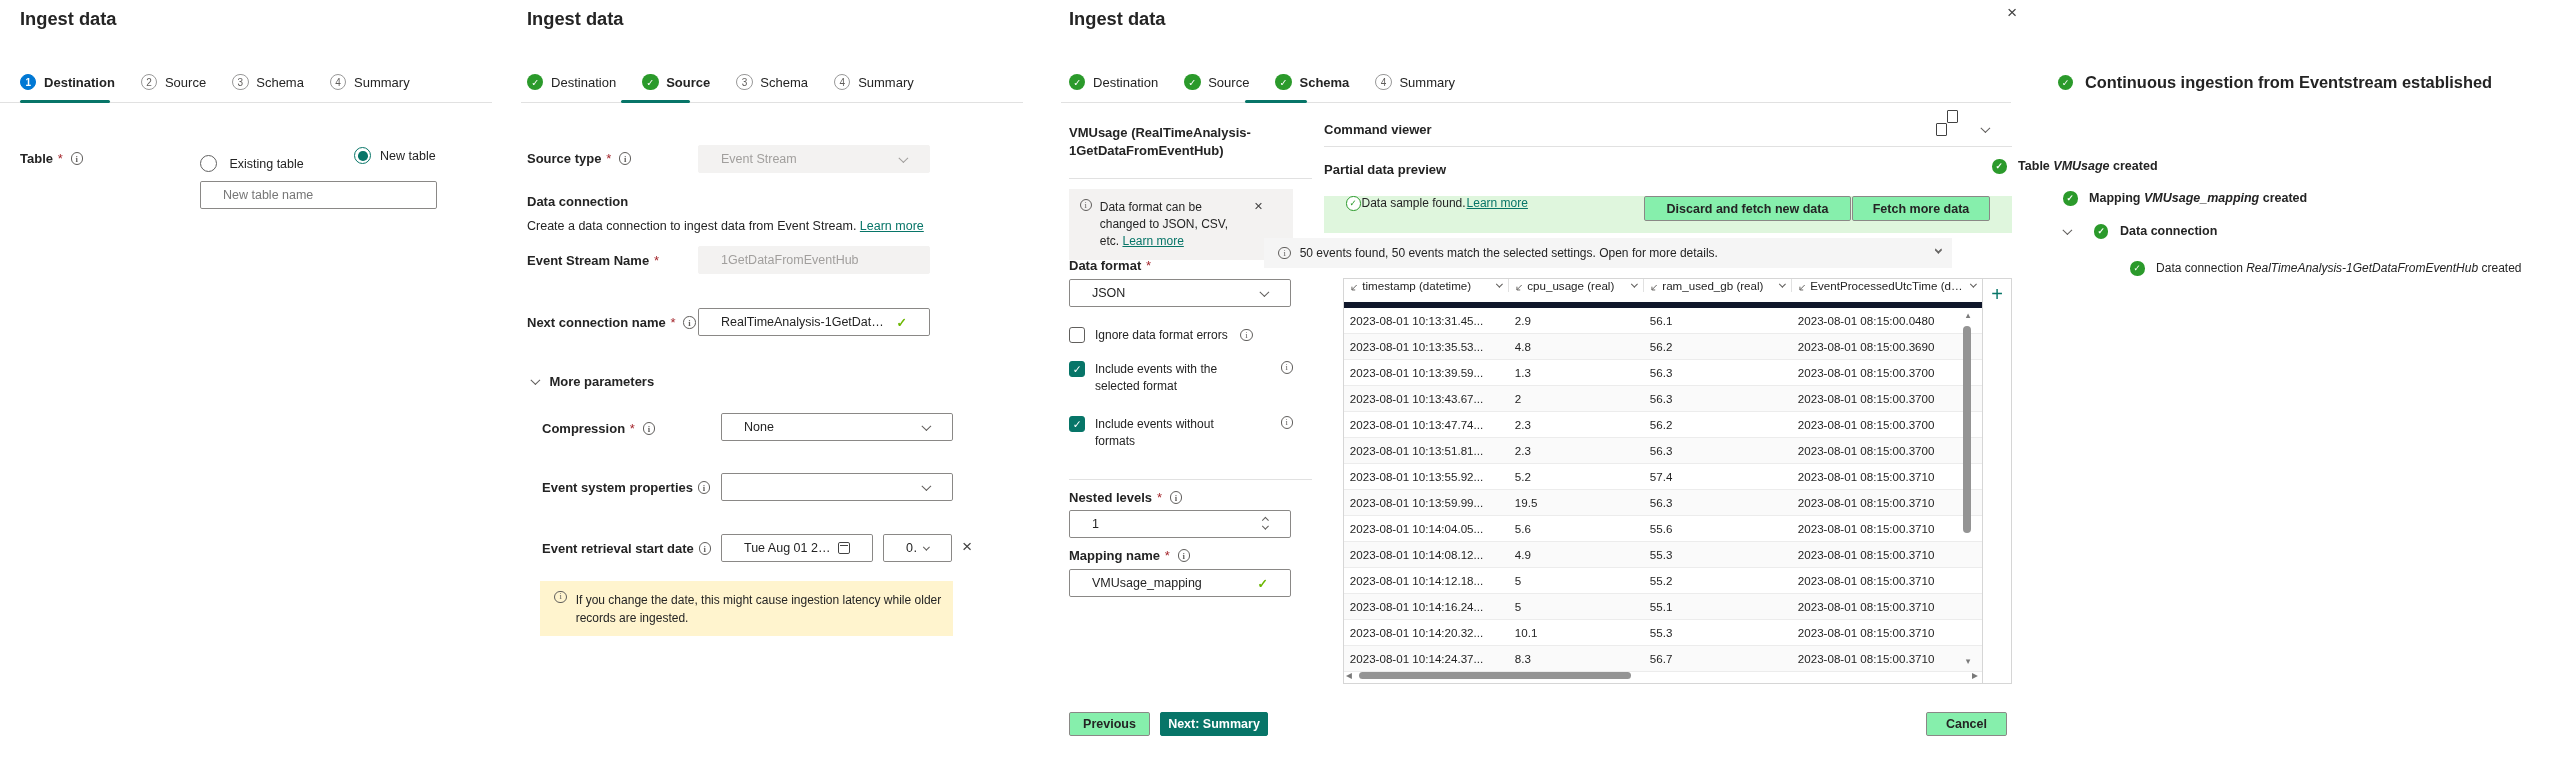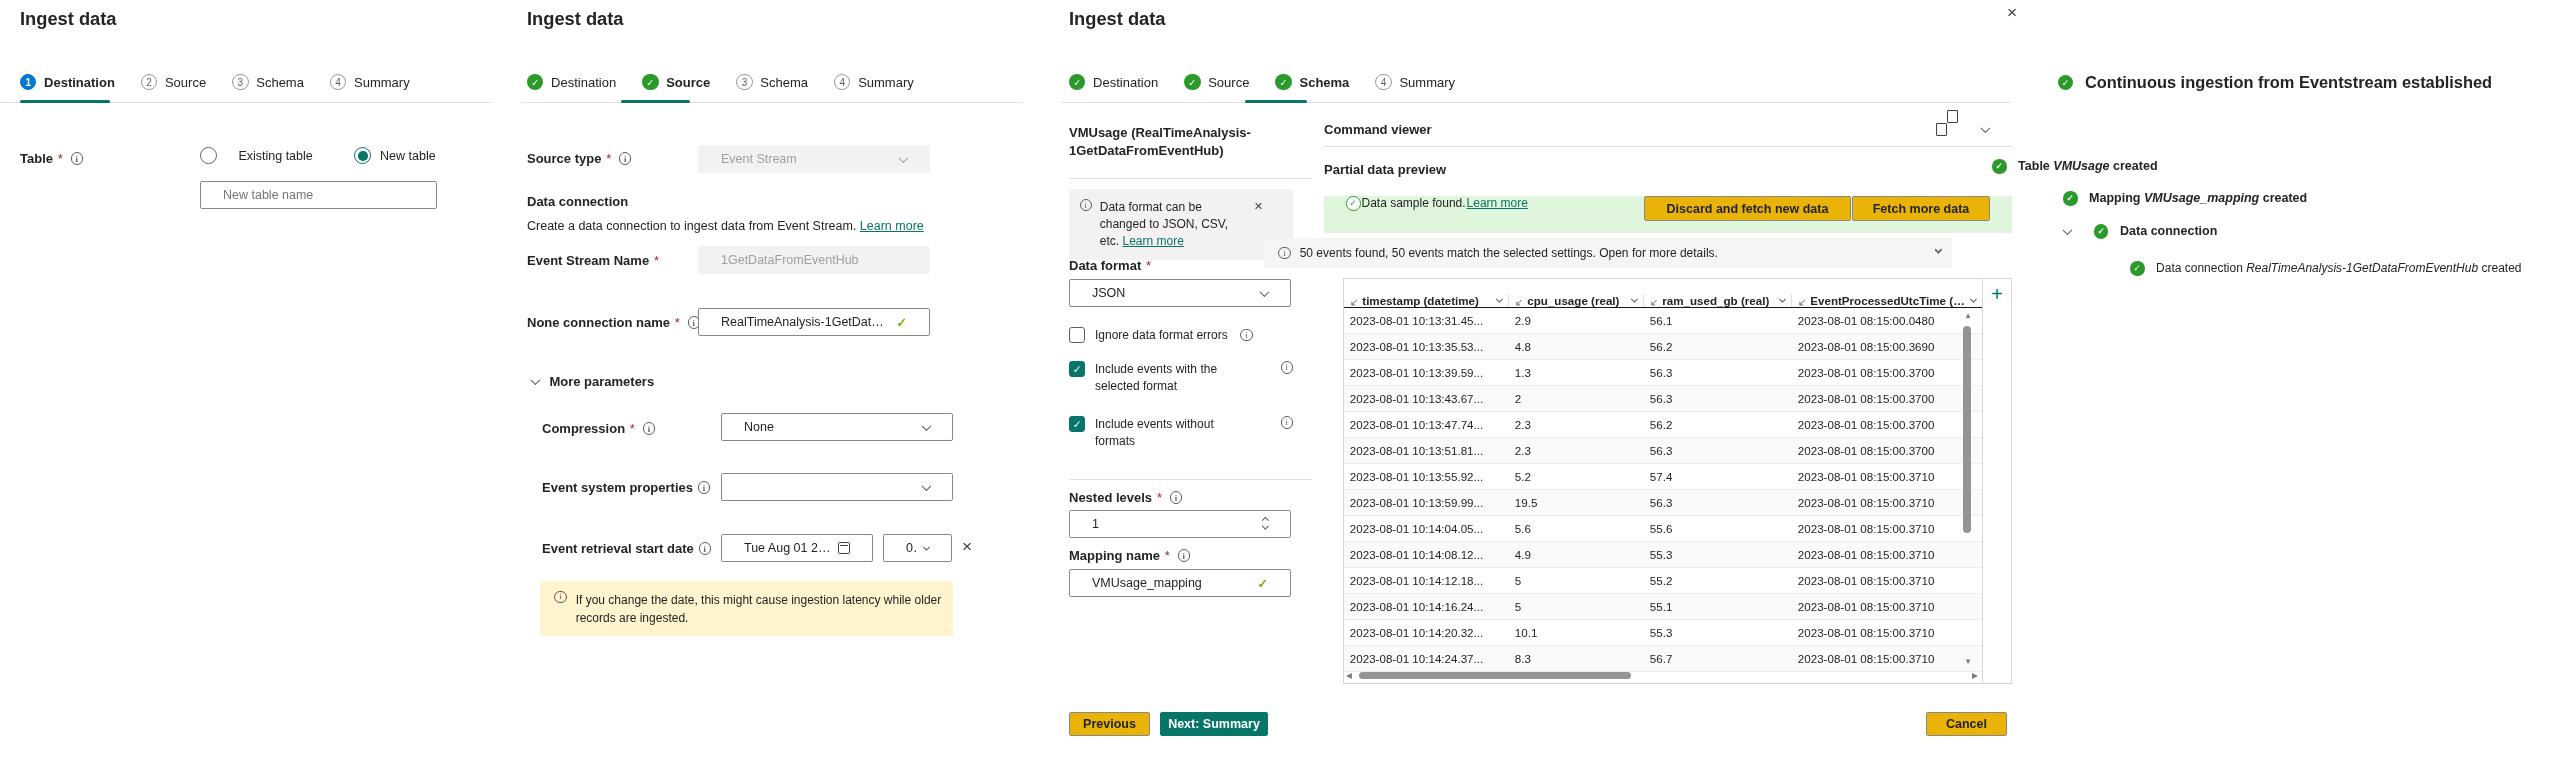--- a/index.html
+++ b/index.html
@@ -53,36 +53,36 @@
   .rdo.on::after{content:"";position:absolute;inset:2.9px;border-radius:50%;background:var(--accent)}
   .cbx{width:16.4px;height:16.4px;border:1px solid var(--sub);border-radius:2.9px;flex:none;cursor:pointer}
   .cbx.on{background:var(--accent);border-color:var(--accent);display:inline-flex;align-items:center;
           justify-content:center;color:#fff;font-size:10.6px}
   .cbx.on::before{content:"✓"}
   .link{color:var(--accent);text-decoration:underline;cursor:pointer}
   .notebox{background:var(--notebg);display:flex;gap:7.7px;padding:9.6px 7.7px;font-size:12px;line-height:1.45}
   .warnbox{background:var(--warnbg);display:flex;gap:8.7px;padding:9.6px 11.6px;font-size:12px;line-height:1.5}
   .bannr{background:var(--bannerbg);display:flex;gap:1px;padding:0 22px;font-size:12px}
   .graybar{background:#f5f5f5;display:flex;align-items:center;gap:8.7px;padding:0 11.6px;font-size:12px}
-  .btn{height:24px;border:1px solid var(--bdr);border-radius:1.9px;background:#eab308;font-weight:700;
+  .btn{height:24px;border:1px solid var(--bdr);border-radius:1.9px;background:#86efac;font-weight:700;
        font-size:12.5px;display:inline-flex;align-items:center;justify-content:center;cursor:pointer;
        font-family:"Liberation Sans",sans-serif;color:var(--txt)}
   .btn.primary{background:var(--accent);border-color:var(--accent);color:#fff}
   .btn.slim{height:25px;font-size:12.5px}
   .xicon{font-size:17.4px;line-height:1;color:#424242;cursor:pointer;font-weight:400}
   .cpy{position:relative;width:12.5px;height:14.5px;cursor:pointer}
   .cpy::before{content:"";position:absolute;right:0;top:0;width:8.7px;height:10.6px;border:1.2px solid #424242;border-radius:1px;background:#fff}
   .cpy::after{content:"";position:absolute;left:0;bottom:0;width:8.7px;height:10.6px;border:1.2px solid #424242;border-radius:1px;background:#fff}
   .cal{width:12.5px;height:12.5px;border:1.3px solid #424242;border-radius:1.9px;position:relative;flex:none}
   .cal::before{content:"";position:absolute;left:1px;right:1px;top:1.9px;border-top:1.3px solid #424242}
   .spin{display:flex;flex-direction:column;align-items:center;gap:2.9px}
   .hr{background:var(--ltbdr);height:1px}
   
   .tbl{border:1px solid #d6d6d6;background:#fff;overflow:hidden}
-  .thead{display:flex;height:29px;border-bottom:1px solid #0f172a;align-items:flex-end;font-size:11.6px;font-weight:700}
+  .thead{display:flex;height:29px;border-bottom:6px solid #0f172a;align-items:flex-start;font-size:11.6px;font-weight:400}
   .th{display:flex;align-items:center;gap:4.8px;padding:0 5.8px;border-right:1px solid var(--ltbdr);overflow:hidden;white-space:nowrap;cursor:pointer}
   .th:last-child{border-right:none}
   .trow{display:flex;height:26px;align-items:center;border-bottom:1px solid #ececec;font-size:11.6px}
   .trow:nth-child(even){background:#fafafa}
   .cell{padding:0 5.8px;overflow:hidden;white-space:nowrap;flex:none}
   .c0{width:165px}.c1{width:135px}.c2{width:148px}.c3{flex:1}
   .coltype{display:inline-flex;flex:none;align-self:flex-start;margin-top:4.8px}
   .plus{color:var(--accent);font-size:20px;font-weight:400;line-height:1;cursor:pointer}
   .sthumb{background:#949494;border-radius:3.9px}
   .sarr{color:#7a7a7a;font-size:7.7px;line-height:1}
@@ -116,21 +116,21 @@
       </div>
     </div>
     <div class="abs tabline" style="left:0;top:102px;width:492px"></div>
     <div class="abs tabul" style="left:20px;top:100px;width:90px"></div>
 
     <div class="abs flabel" style="left:20px;top:151px">
       <span>Table</span>
         <b class="req"></b>
       <i class="ii"></i>
     </div>
-    <div class="abs" style="left:200px;top:147px;display:flex;gap:21px;align-items:center">
+    <div class="abs" style="left:200px;top:155px;display:flex;gap:12px;align-items:center">
       <span class="rdo"></span>
       <span>Existing table</span>
     </div>
     <div class="abs" style="left:354px;top:147px;display:flex;gap:8.7px;align-items:center">
       <span class="rdo on"></span>
       <span>New table</span>
     </div>
     <div class="abs fld" style="left:200px;top:181px;width:237px">
       <span class="grow ph">New table name</span>
     </div>
@@ -177,21 +177,21 @@
 
     <div class="abs flabel" style="left:527px;top:253px">
       <span>Event Stream Name</span>
         <b class="req"></b>
     </div>
     <div class="abs fld dis" style="left:698px;top:246px;width:232px">
       <span class="grow">1GetDataFromEventHub</span>
     </div>
 
     <div class="abs flabel" style="left:527px;top:315px">
-      <span>None connection name</span>
+      <span>Next connection name</span>
         <b class="req"></b>
       <i class="ii"></i>
     </div>
     <div class="abs fld" style="left:698px;top:308px;width:232px">
       <span class="grow">RealTimeAnalysis-1GetDataFrom...</span>
       <span class="vck"></span>
     </div>
 
     <div class="abs" style="left:532px;top:374px;display:flex;gap:10.6px;align-items:center;font-weight:700;font-size:13px;cursor:pointer">
       <span class="chv"></span>

